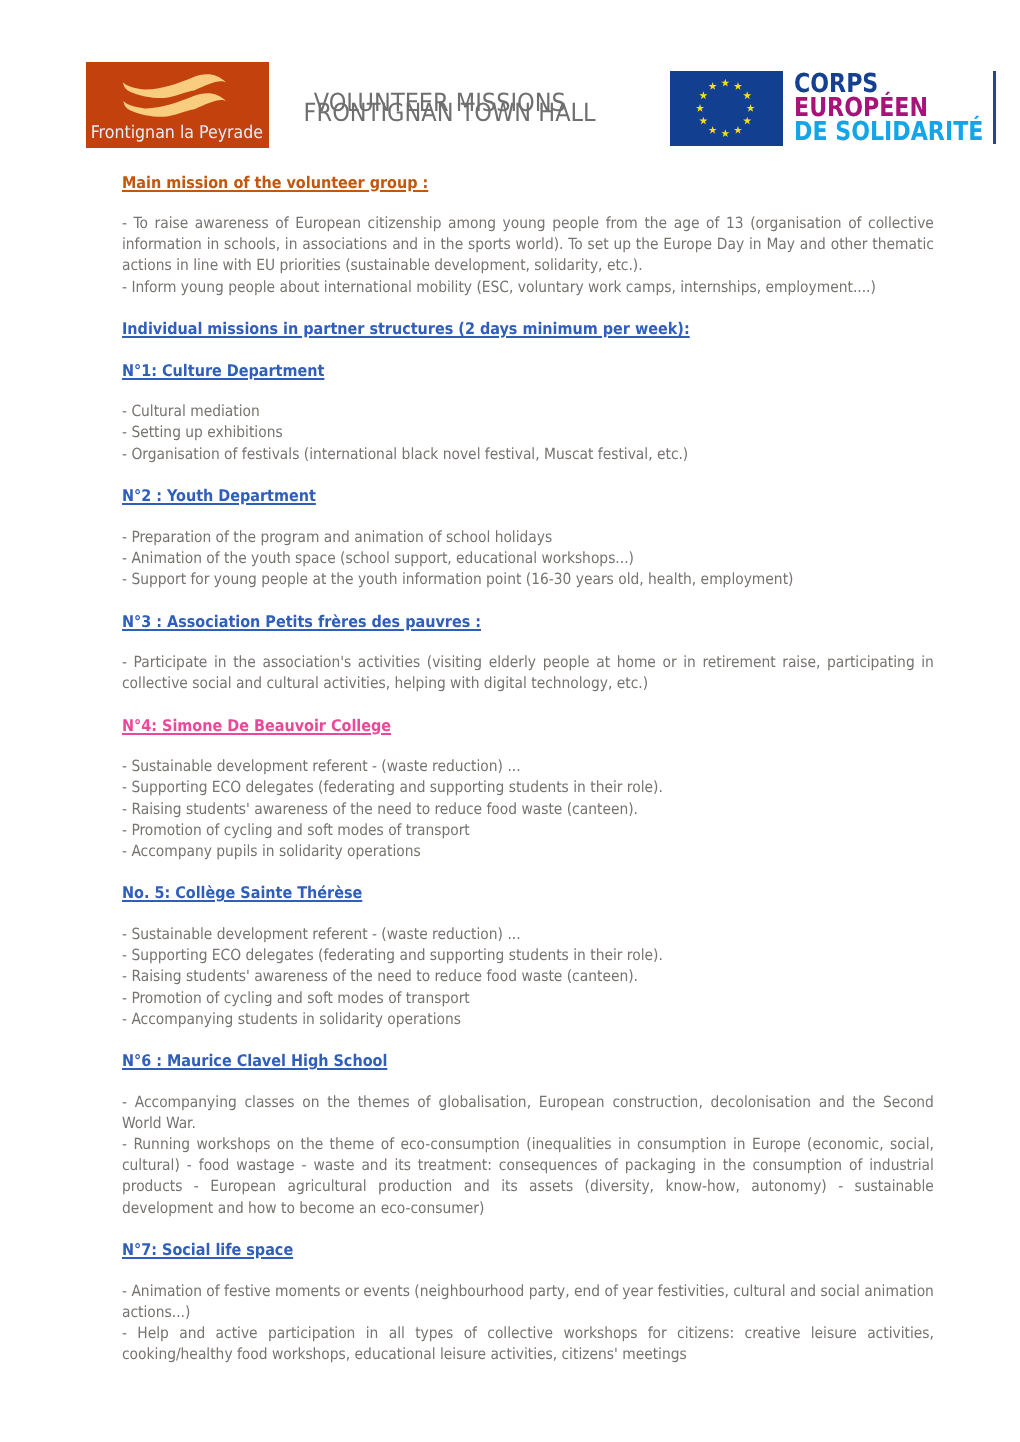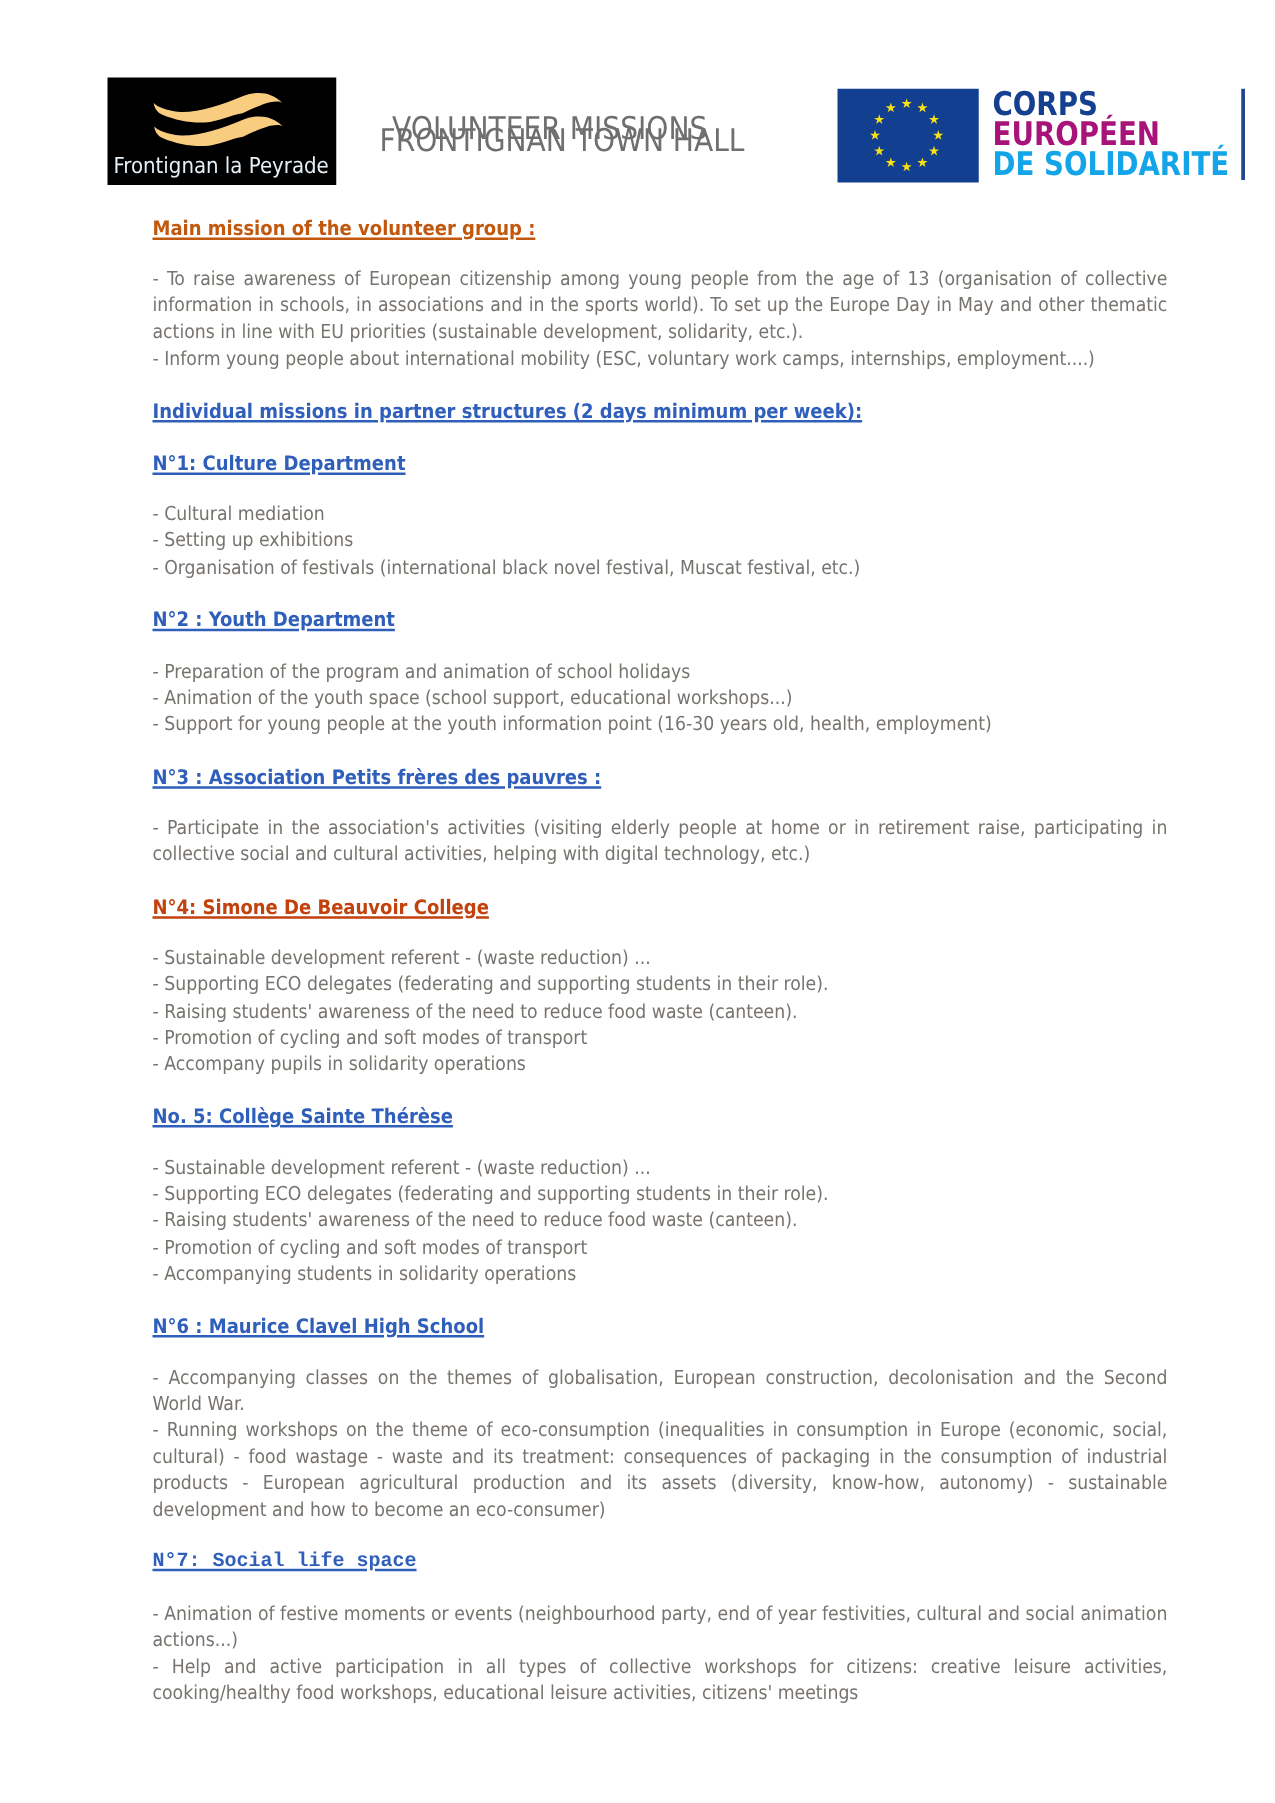--- a/index.html
+++ b/index.html
@@ -40,21 +40,21 @@
   p.para{margin:0;text-align:justify;}
   .gap{height:20.4px;}
 </style>
 </head>
 <body>
 
 <div class="page">
 
 <div class="header">
 
-  <div class="logo-left" style="background: #000000;">
+  <div class="logo-left" style="background: #c2410c;">
     <svg class="wave-svg" width="182.5" height="85.5" viewBox="0 0 182.5 85.5" aria-hidden="true">
       <path class="wave" d="M37.0,20.3 C39.3,23.2 46.5,26.3 58.5,27.6 C73.5,28.0 92,21.5 106.5,15.5 C119,10.5 130.5,11.0 139.9,20.4 C134,16.5 121,22.5 108,28.5 C100,29.5 89,35.0 78,36.0 C66,36.5 54,34.0 44.5,30.0 C39.7,27.9 37.5,24.6 37.0,20.3 Z" fill="#f9cd80"></path>
       <path class="wave" transform="translate(0.4,18.8)" d="M37.0,20.3 C39.3,23.2 46.5,26.3 58.5,27.6 C73.5,28.0 92,21.5 106.5,15.5 C119,10.5 130.5,11.0 139.9,20.4 C134,16.5 121,22.5 108,28.5 C100,29.5 89,35.0 78,36.0 C66,36.5 54,34.0 44.5,30.0 C39.7,27.9 37.5,24.6 37.0,20.3 Z" fill="#f9cd80"></path>
     </svg>
     <div class="caption">Frontignan la Peyrade</div>
   </div>
 
   <div class="doc-title">
     <div class="tl0">VOLUNTEER MISSIONS</div>
     <div class="tl1">FRONTIGNAN TOWN HALL</div>
@@ -104,40 +104,40 @@
   <h2 class="sec-head blue" style="color: rgb(47, 95, 186);">N°2 : Youth Department</h2>
   <div class="gap"></div>
   <p class="para">- Preparation of the program and animation of school holidays</p>
   <p class="para">- Animation of the youth space (school support, educational workshops...)</p>
   <p class="para">- Support for young people at the youth information point (16-30 years old, health, employment)</p>
   <div class="gap"></div>
   <h2 class="sec-head blue" style="color: rgb(47, 95, 186);">N°3 : Association Petits frères des pauvres :</h2>
   <div class="gap"></div>
   <p class="para">- Participate in the association's activities (visiting elderly people at home or in retirement raise, participating in collective social and cultural activities, helping with digital technology, etc.)</p>
   <div class="gap"></div>
-  <h2 class="sec-head blue" style="color: #c2410c;">N°4: Simone De Beauvoir College</h2>
+  <h2 class="sec-head blue" style="color: #ec4899;">N°4: Simone De Beauvoir College</h2>
   <div class="gap"></div>
   <p class="para">- Sustainable development referent - (waste reduction) ...</p>
   <p class="para">- Supporting ECO delegates (federating and supporting students in their role).</p>
   <p class="para">- Raising students' awareness of the need to reduce food waste (canteen).</p>
   <p class="para">- Promotion of cycling and soft modes of transport</p>
   <p class="para">- Accompany pupils in solidarity operations</p>
   <div class="gap"></div>
   <h2 class="sec-head blue" style="color: rgb(47, 95, 186);">No. 5: Collège Sainte Thérèse</h2>
   <div class="gap"></div>
   <p class="para">- Sustainable development referent - (waste reduction) ...</p>
   <p class="para">- Supporting ECO delegates (federating and supporting students in their role).</p>
   <p class="para">- Raising students' awareness of the need to reduce food waste (canteen).</p>
   <p class="para">- Promotion of cycling and soft modes of transport</p>
   <p class="para">- Accompanying students in solidarity operations</p>
   <div class="gap"></div>
   <h2 class="sec-head blue" style="color: rgb(47, 95, 186);">N°6 : Maurice Clavel High School</h2>
   <div class="gap"></div>
   <p class="para">- Accompanying classes on the themes of globalisation, European construction, decolonisation and the Second World War.</p>
   <p class="para">- Running workshops on the theme of eco-consumption (inequalities in consumption in Europe (economic, social, cultural) - food wastage - waste and its treatment: consequences of packaging in the consumption of industrial products - European agricultural production and its assets (diversity, know-how, autonomy) - sustainable development and how to become an eco-consumer)</p>
   <div class="gap"></div>
-  <h2 class="sec-head blue" style="color: rgb(47, 95, 186); font-family: Liberation Mono, monospace;">N°7: Social life space</h2>
+  <h2 class="sec-head blue" style="color: rgb(47, 95, 186);">N°7: Social life space</h2>
   <div class="gap"></div>
   <p class="para">- Animation of festive moments or events (neighbourhood party, end of year festivities, cultural and social animation actions...)</p>
   <p class="para">- Help and active participation in all types of collective workshops for citizens: creative leisure activities, cooking/healthy food workshops, educational leisure activities, citizens' meetings</p>
 </div>
 
 </div>
 
 </body></html>

